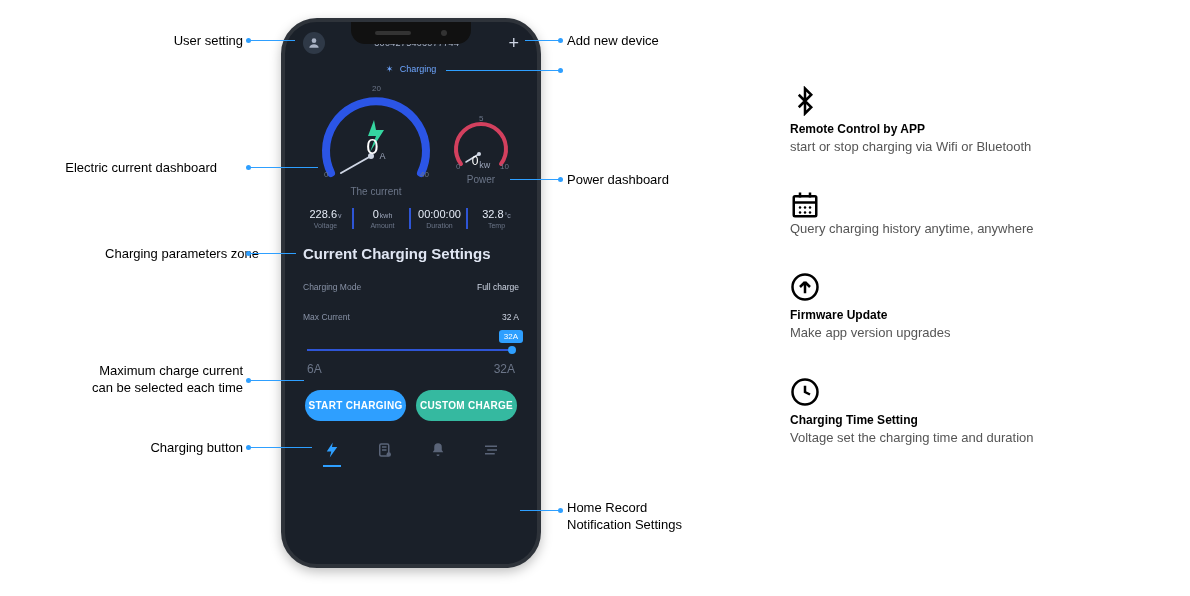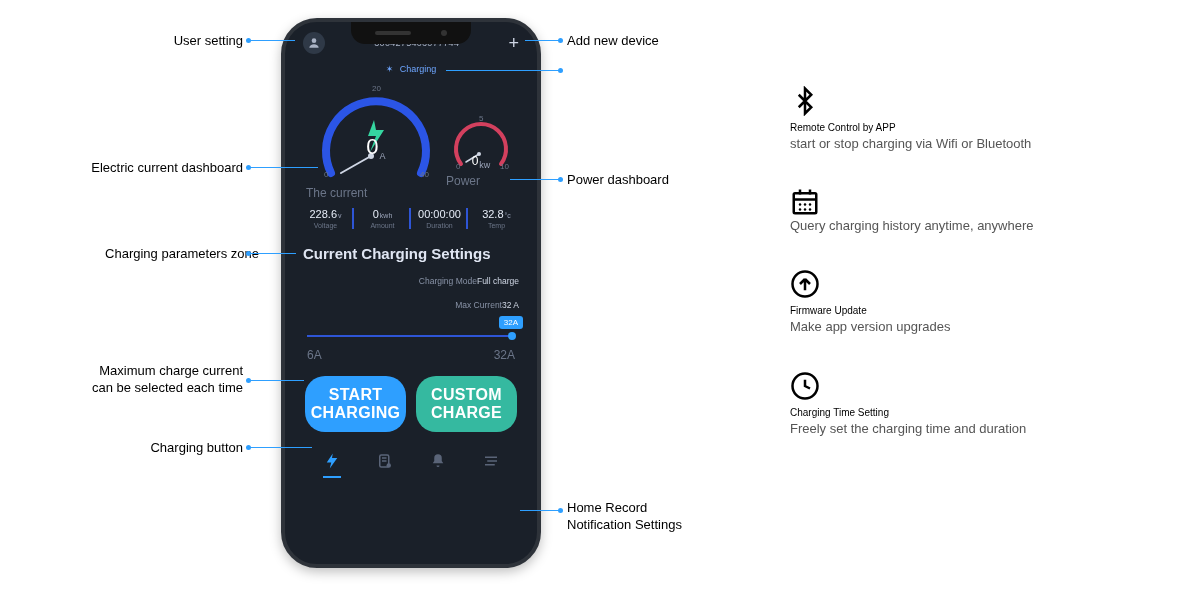--- a/index.html
+++ b/index.html
@@ -48,45 +48,45 @@
   .avatar svg { width:14px; height:14px; }
   .deviceid { font-size: 9px; color: #aab3c5; letter-spacing:.3px; }
   .plus { font-size: 18px; color:#cfd6e4; font-weight:300; line-height:1; }
 
   .conn { text-align:center; margin-top:10px; font-size:9px; color:#6ea6ff; }
   .conn .bt { color:#6ea6ff; margin-right:4px; }
 
   .gauges { display:flex; align-items:flex-end; justify-content:center; margin-top:4px; }
   .gauge-lg { width: 140px; height: 120px; position:relative; }
   .gauge-sm { width: 70px; height: 80px; position:relative; margin-bottom:6px;}
-  .gauge-label { font-size:12px; color:#6b7588; }
+  .gauge-label { text-align:center; font-size:10px; color:#6b7588; }
   .gauge-val { position:absolute; left:50%; top:58%; transform:translate(-50%,-50%); color:#fff; font-size:22px; font-weight:500;}
   .gauge-val sub { font-size:9px; color:#9aa3b8; font-weight:400; margin-left:1px;}
   .gauge-sm .gauge-val { font-size:12px; top:62%; }
   .tick { position:absolute; font-size:8px; color:#6b7588; }
 
   .params { display:flex; justify-content:space-between; margin: 10px 4px 0; gap:2px;}
   .param { flex:1; text-align:center; border-left:2px solid #2e55d6; padding-left:4px; }
   .param:first-child { border-left:none; padding-left:0;}
   .param .v { color:#e6ecf7; font-size:11px; font-weight:500;}
   .param .u { font-size:7px; color:#9aa3b8; margin-left:1px; }
   .param .l { font-size:7px; color:#6b7588; margin-top:2px; }
 
   .settings-title { margin:16px 6px 6px; font-size:15px; color:#e0e6f3; font-weight:600;}
-  .row { display:flex; justify-content:flex-end; margin:14px 6px; font-size:8.5px; color:#8892a6;}
+  .row { display:flex; justify-content:space-between; margin:20px 6px; font-size:8.5px; color:#8892a6;}
   .row .val { color:#cfd6e4; }
 
   .slider { position:relative; margin: 18px 10px 4px; height: 16px;}
   .slider-track { position:absolute; top:7px; left:0; right:0; height:2px; background:#2e55d6; }
   .slider-track::after{ content:""; position:absolute; right:-1px; top:-3px; width:8px; height:8px; background:#2e9fff; border-radius:50%; }
   .slider-badge { position:absolute; right:-8px; top:-12px; background:#2e9fff; color:#fff; font-size:8px; padding:2px 5px; border-radius:3px;}
   .slider-range { display:flex; justify-content:space-between; margin: 0 10px; font-size:12px; color:#6b7588;}
 
   .btns { display:flex; gap:10px; margin: 14px 8px 0;}
-  .btn { flex:1; text-align:center; padding:10px 0; border-radius:20px; font-size:16px; font-weight:600; color:#fff; letter-spacing:.3px;}
+  .btn { flex:1; text-align:center; padding:10px 0; border-radius:20px; font-size:10px; font-weight:600; color:#fff; letter-spacing:.3px;}
   .btn.start { background:#2e9fff; }
   .btn.custom { background:#35b9a0; }
 
   .nav { display:flex; justify-content:space-around; align-items:center; margin-top:20px; padding: 0 8px;}
   .nav-item { color:#5a6478; position:relative; }
   .nav-item.active { color:#2e9fff; }
   .nav-item.active::after{ content:""; position:absolute; left:0; right:0; bottom:-6px; height:2px; background:#2e9fff;}
   .nav svg { width:18px; height:18px; }
 
   
@@ -94,21 +94,21 @@
   .callout.left { text-align:right; }
   .leader { position:absolute; height:1px; background:#2e9fff; }
   .leader::before { content:""; position:absolute; width:5px; height:5px; background:#2e9fff; border-radius:50%; top:-2px; }
   .leader.l::before{ left:-2px; }
   .leader.r::before{ right:-2px; }
 
   
   .features { position:absolute; left:790px; top:86px; width:370px; }
   .feat { margin-bottom: 34px; }
   .feat .ficon { width:30px; height:30px; display:flex; align-items:flex-start; }
-  .feat h3 { font-size:10px; font-weight:400; margin:6px 0 2px; }
+  .feat h3 { font-size:12px; font-weight:700; margin:6px 0 2px; }
   .feat p { font-size:13px; color:#555; line-height:1.4; }
 </style>
 </head>
 <body>
 
 <div class="stage">
 
   <div class="phone">
     <div class="notch"></div>
     <div class="screen">
@@ -220,21 +220,21 @@
               <line x1="4" y1="17" x2="17" y2="17"></line>
             </svg></div>
       </div>
 
     </div>
   </div>
 
   <div class="callout left" style="left:0; top:33px; width:243px">User setting</div>
   <div class="leader l" style="left:248px; top:40px; width:47px"></div>
 
-  <div class="callout left" style="left:0; top:160px; width:243px">Electric current dashboard</div>
+  <div class="callout left" style="left:8px; top:160px; width:209px">Electric current dashboard</div>
   <div class="leader l" style="left:248px; top:167px; width:70px"></div>
 
   <div class="callout left" style="left:16px; top:246px; width:243px">Charging parameters zone</div>
   <div class="leader l" style="left:248px; top:253px; width:48px"></div>
 
   <div class="callout left" style="left:0; top:363px; width:243px; white-space:pre-line; line-height:1.3">Maximum charge current
 can be selected each time</div>
   <div class="leader l" style="left:248px; top:380px; width:56px"></div>
 
   <div class="callout left" style="left:0; top:440px; width:243px">Charging button</div>
@@ -290,17 +290,17 @@
       <p>Make app version upgrades</p>
     </div>
     <div class="feat">
       <div class="ficon">
           <svg viewBox="0 0 24 24" fill="none" stroke="#000" stroke-width="2">
             <circle cx="12" cy="12" r="10"></circle>
             <path d="M12 7v5l4 2"></path>
           </svg>
         </div>
       <h3>Charging Time Setting</h3>
-      <p>Freely set the charging time and duration</p>
+      <p>Voltage set the charging time and duration</p>
     </div>
   </div>
 
 </div>
 
 </body></html>

